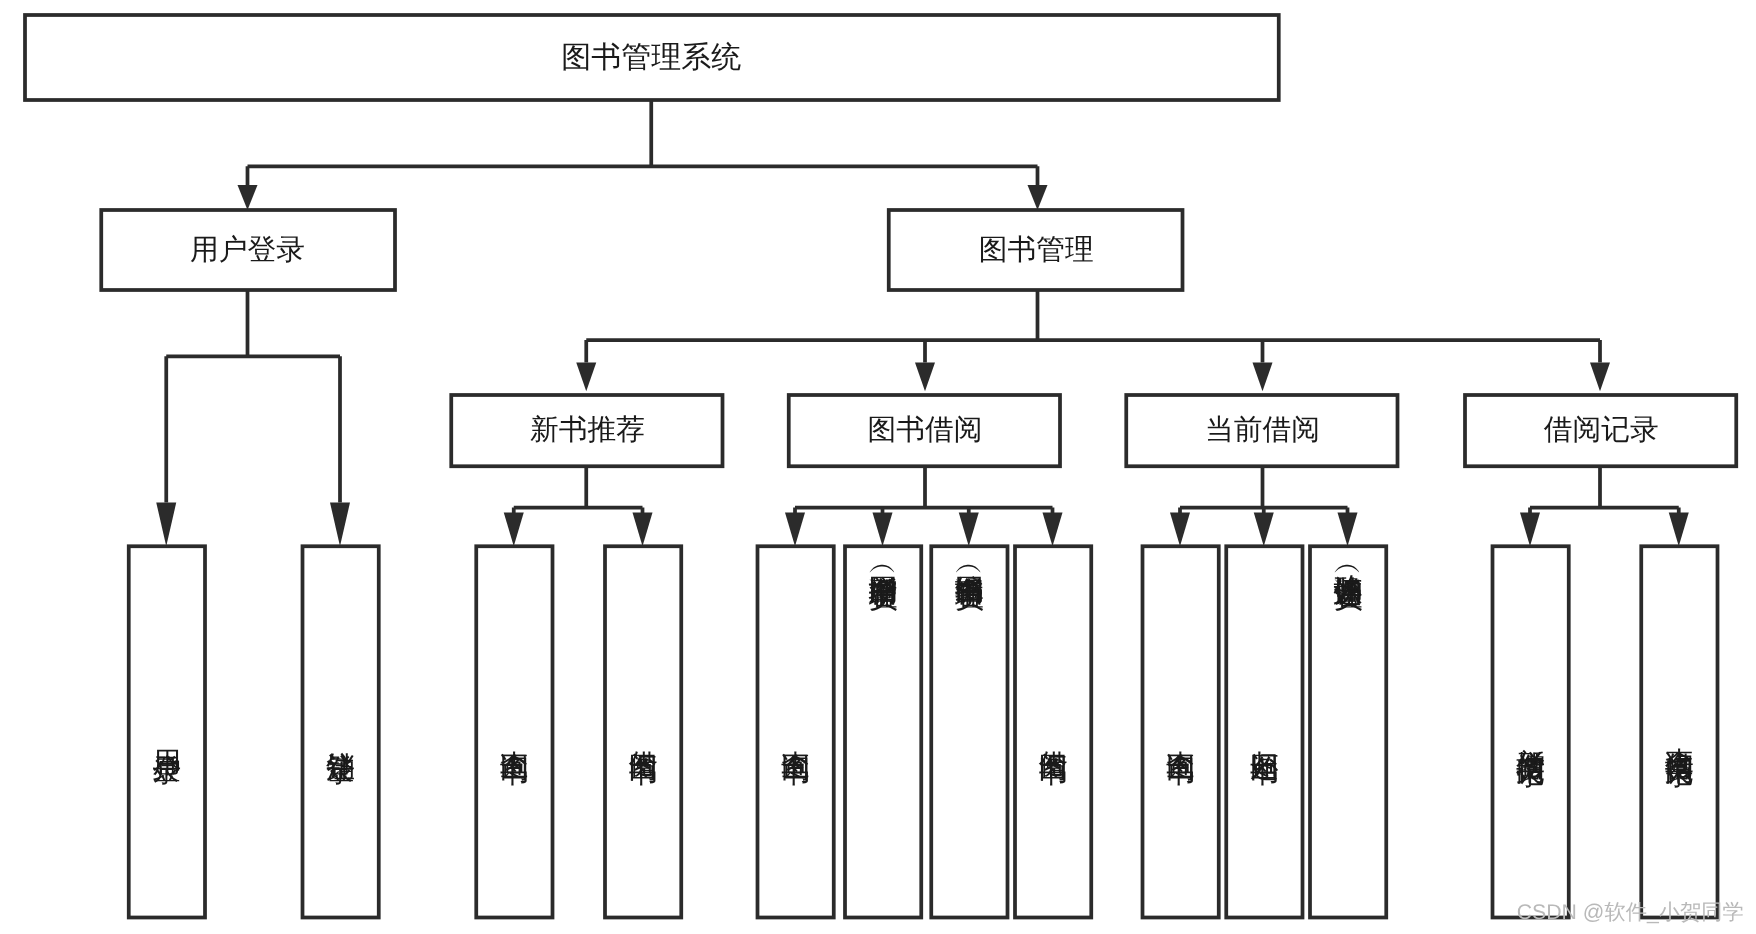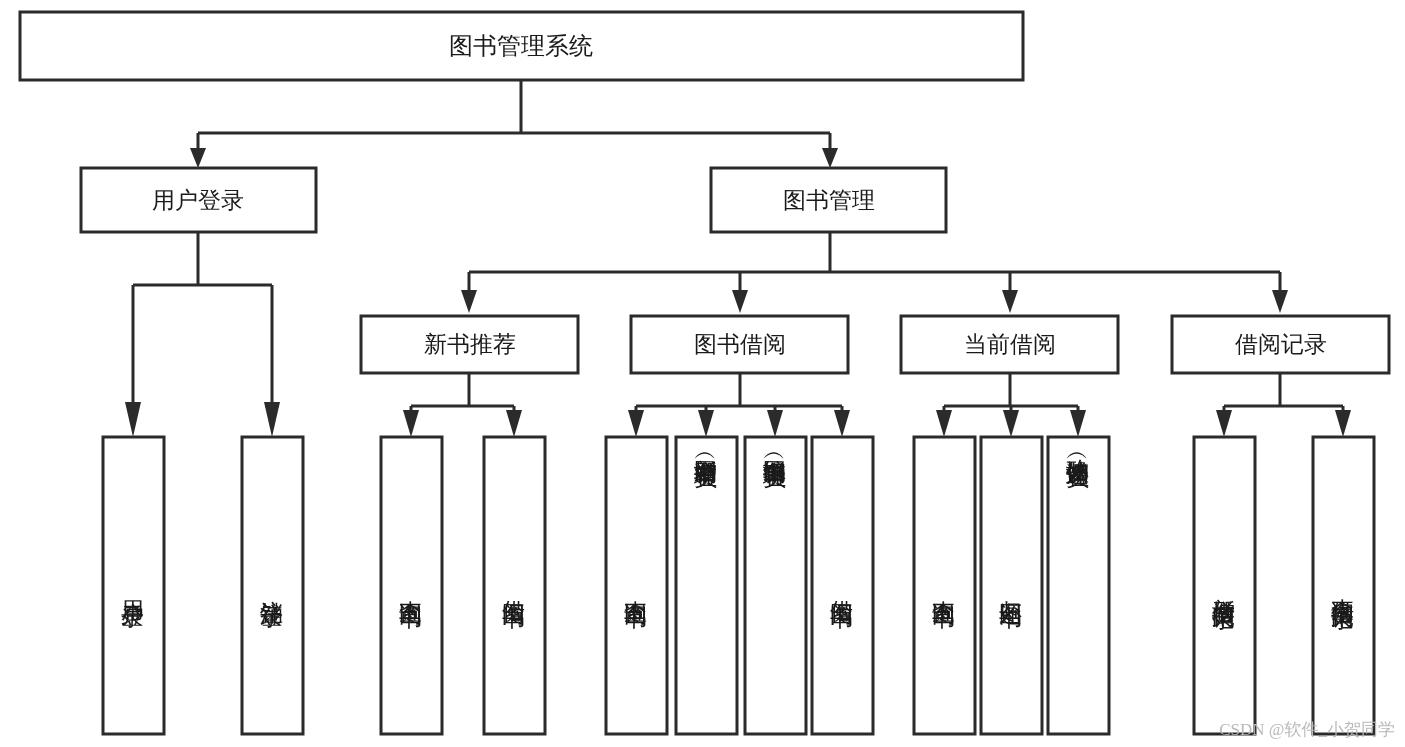--- a/index.html
+++ b/index.html
@@ -53,21 +53,21 @@
     fill: none;
   }
   .arrow-head {
     fill: #2b2b2b;
     stroke: none;
   }
   .watermark {
     position: absolute;
     right: 10px;
     bottom: 6px;
-    font-family: Liberation Serif, serif;
+    font-family: Liberation Sans, sans-serif;
     font-size: 17px;
     color: #b9b9b9;
     white-space: nowrap;
     pointer-events: none;
   }
 </style>
 </head>
 <body>
 
 <div id="diagram-root">

